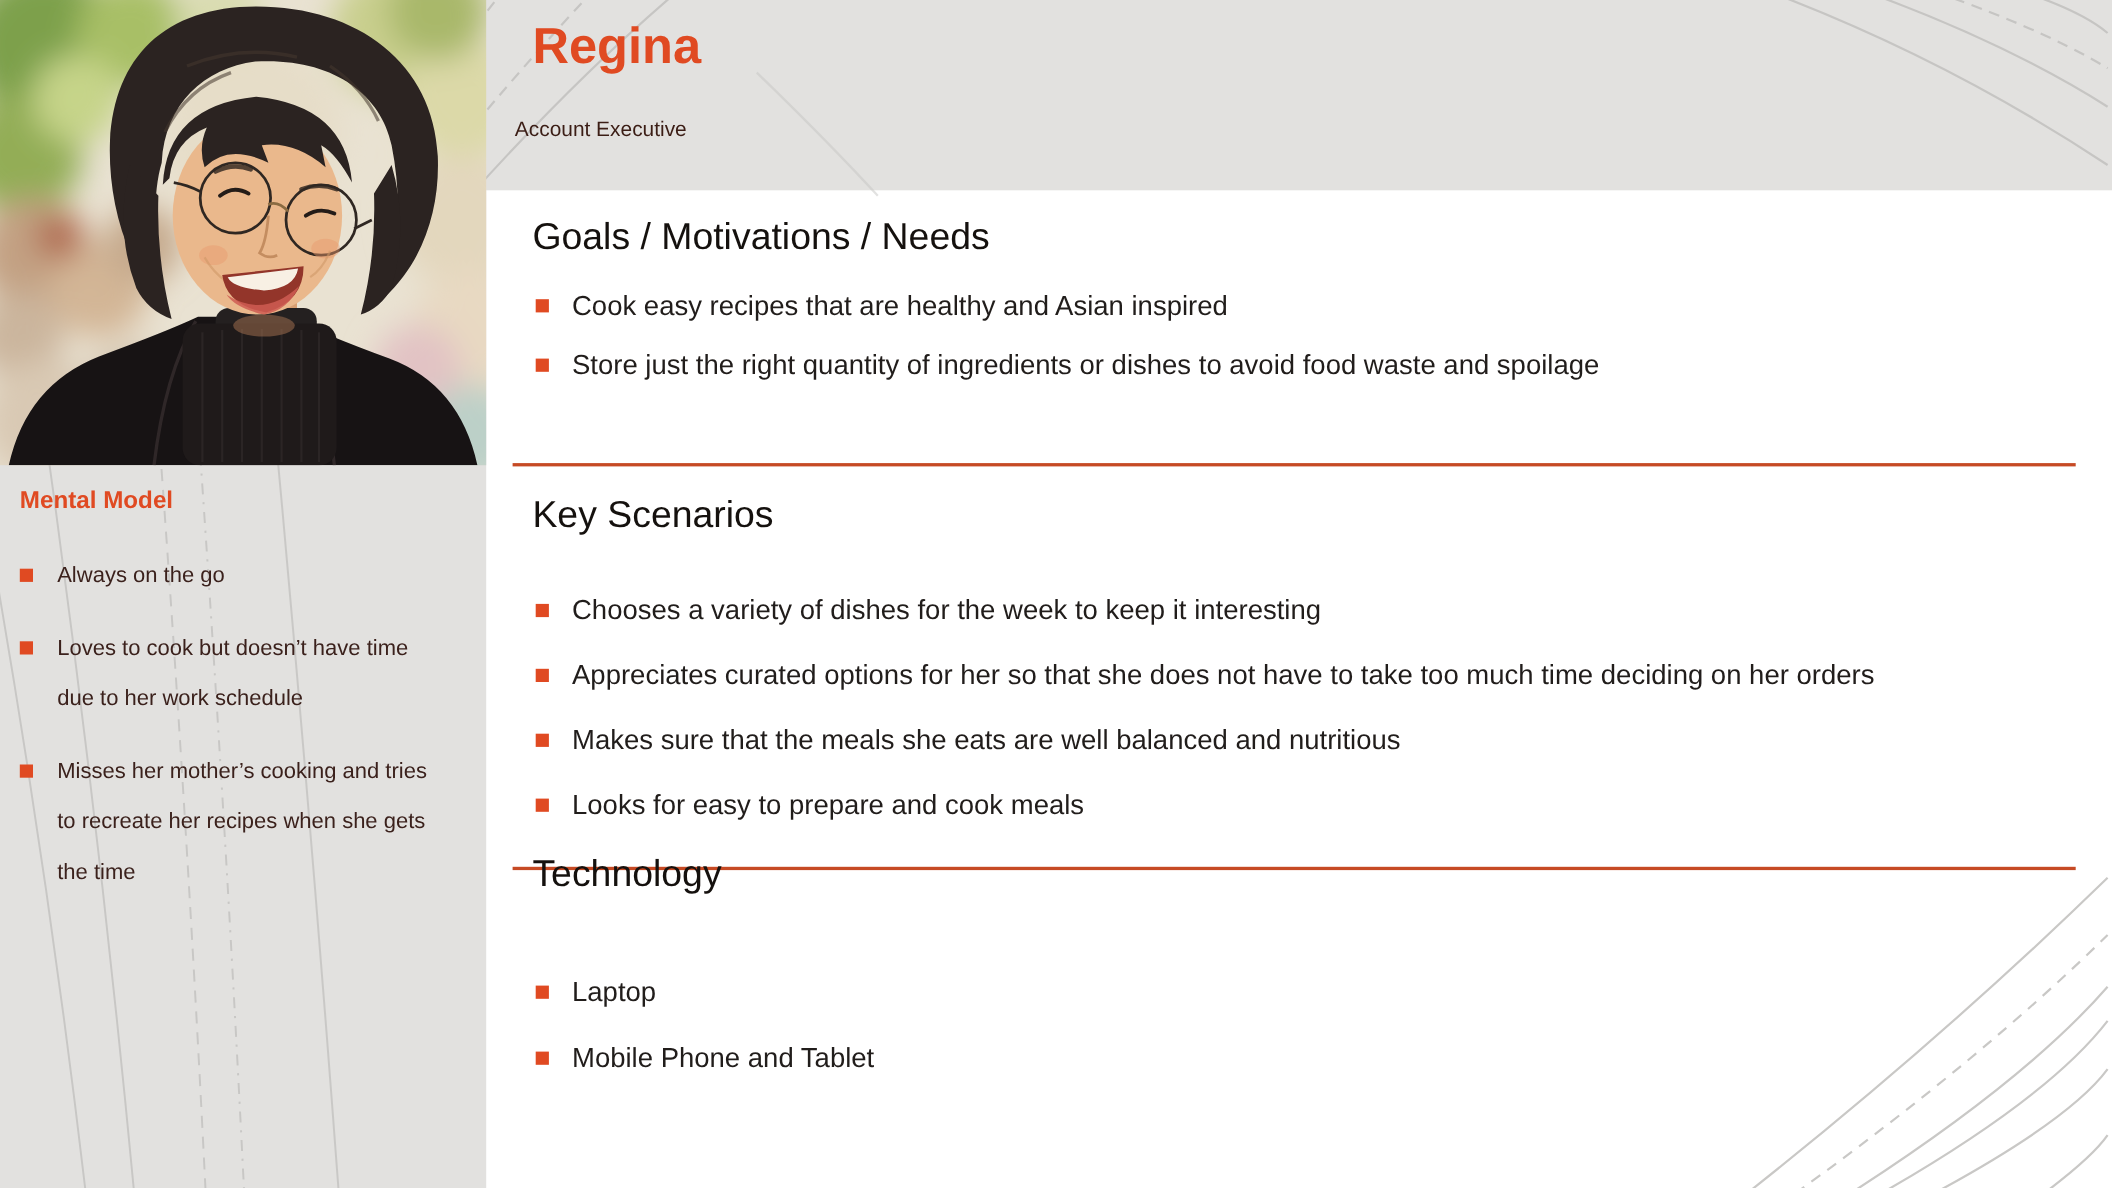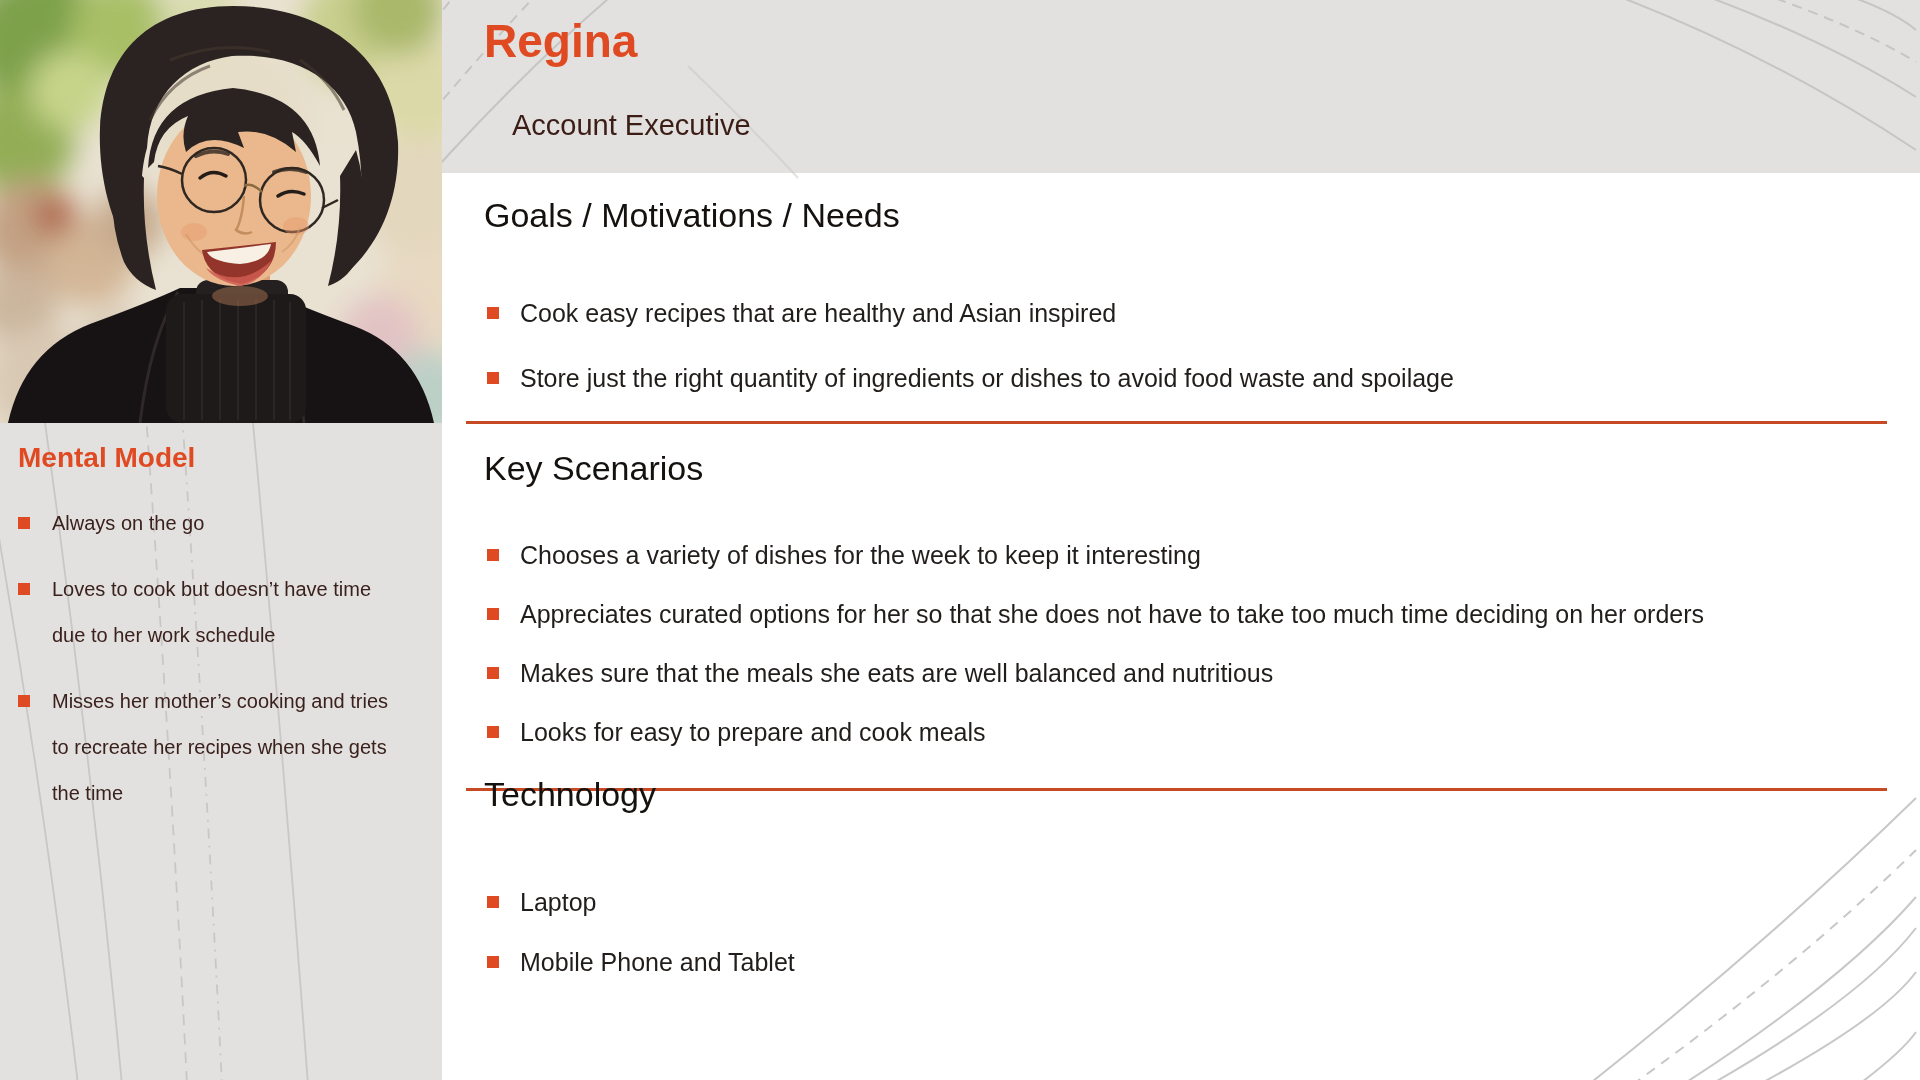--- a/index.html
+++ b/index.html
@@ -10,41 +10,41 @@
   
   .header-band{position:absolute;left:0;top:0;width:1920px;height:173px;background:var(--gray,#e2e1df);}
   .left-panel{position:absolute;left:0;top:173px;width:442px;height:907px;background:var(--gray,#e2e1df);}
   
   .arcs{position:absolute;left:0;top:0;width:1920px;height:1080px;z-index:1;pointer-events:none;}
   
   .photo{position:absolute;left:0;top:0;width:442px;height:423px;z-index:2;}
   .photo svg{display:block;width:100%;height:100%;}
   
   .persona-name{position:absolute;left:484px;top:16px;z-index:3;font-size:46px;font-weight:bold;color:var(--accent,#e04a22);line-height:1.1;}
-  .persona-role{position:absolute;left:512px;top:108px;z-index:3;font-size:29px;color:var(--subtitle,#3b1d15);line-height:1.2;}
-  
-  .sidebar-title{position:absolute;left:18px;top:443px;z-index:3;font-size:28px;font-weight:bold;color:var(--accent,#e04a22);line-height:1.1;}
+  .persona-role{position:absolute;left:468px;top:108px;z-index:3;font-size:19px;color:var(--subtitle,#3b1d15);line-height:1.2;}
+  
+  .sidebar-title{position:absolute;left:18px;top:443px;z-index:3;font-size:22px;font-weight:bold;color:var(--accent,#e04a22);line-height:1.1;}
   .sidebar-list{position:absolute;left:18px;top:500px;z-index:3;width:384px;margin:0;padding:0;list-style:none;}
   .sidebar-list li{position:relative;padding-left:34px;margin-bottom:20px;font-size:20px;line-height:46px;color:var(--sidebartext,#3b211c);}
   .sidebar-list .sq{top:17px;}
   
   .sq{position:absolute;left:0;width:12px;height:12px;background:var(--accent,#e04a22);}
   
   .section-title{position:absolute;left:484px;z-index:3;font-size:34px;font-weight:normal;color:var(--heading,#15110e);line-height:1.1;}
   .t-goals{top:197px;}
   .t-scenarios{top:450px;}
   .t-tech{top:776px;}
   .divider{position:absolute;left:466px;width:1421px;height:3px;background:var(--divider,#c64a24);z-index:3;}
   .d1{top:421px;}
   .d2{top:788px;}
   .main-list{position:absolute;left:487px;z-index:3;margin:0;padding:0;list-style:none;width:1410px;}
   .main-list li{position:relative;padding-left:33px;font-size:25px;line-height:30px;color:var(--bodytext,#211d1b);white-space:nowrap;}
   .main-list .sq{top:9px;}
   .l-goals{top:263px;}
-  .l-goals li{margin-bottom:24px;margin-top:35px;}
+  .l-goals li{margin-bottom:24px;}
   .l-scenarios{top:518px;margin-top:22px;}
   .l-scenarios li{margin-bottom:29px;}
   .l-tech{top:887px;}
   .l-tech li{margin-bottom:30px;}
 </style>
 </head>
 <body>
 
 <div class="slide">
 

